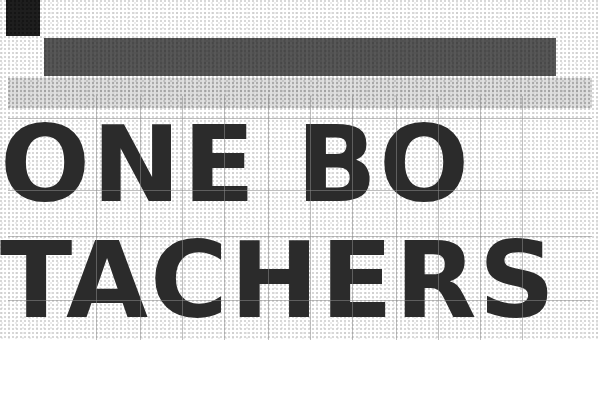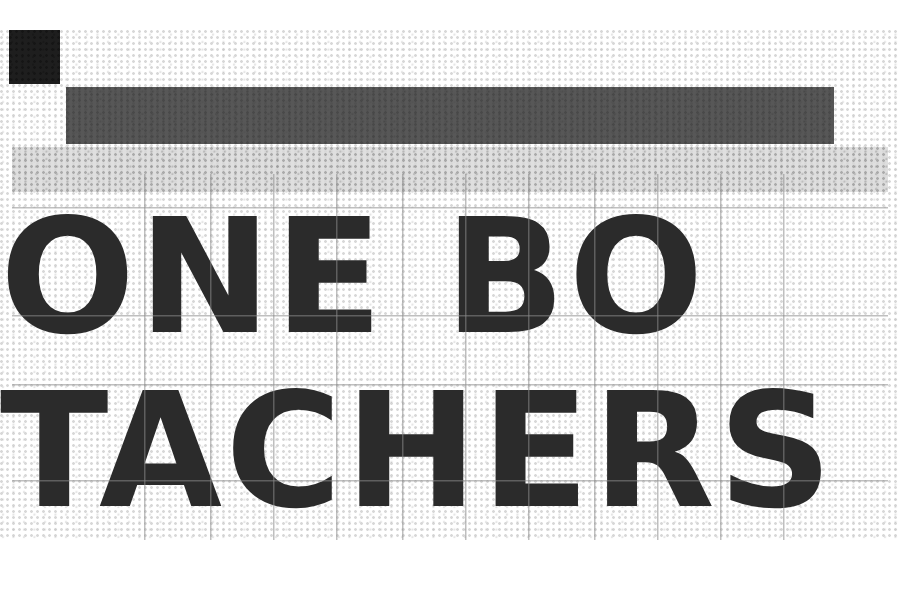--- a/index.html
+++ b/index.html
@@ -12,21 +12,20 @@
     height: 400px;
     overflow: hidden;
     font-family: "Liberation Sans", sans-serif;
   }
   .canvas {
     position: relative;
     width: 600px;
     height: 340px;
     background: #ffffff;
     overflow: hidden;
-    margin-top: 20px;
   }
 
   
   .noise {
     position: absolute;
     inset: 0;
     background-image:
       radial-gradient(circle at 1px 1px, rgba(0,0,0,0.55) 0.7px, rgba(0,0,0,0) 1.1px),
       radial-gradient(circle at 2px 3px, rgba(0,0,0,0.35) 0.6px, rgba(0,0,0,0) 1.0px);
     background-size: 4px 4px, 7px 5px;

